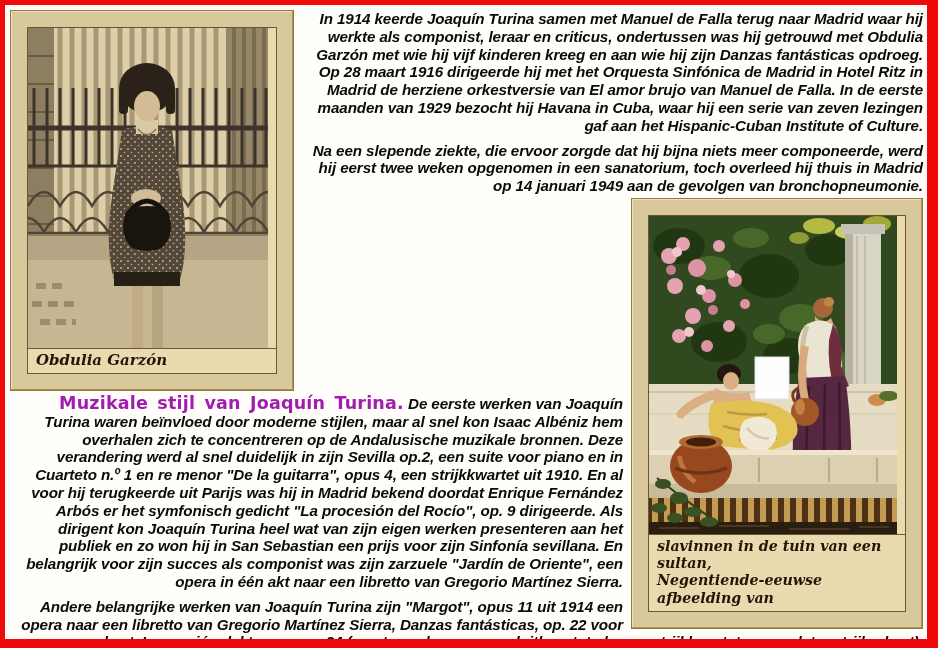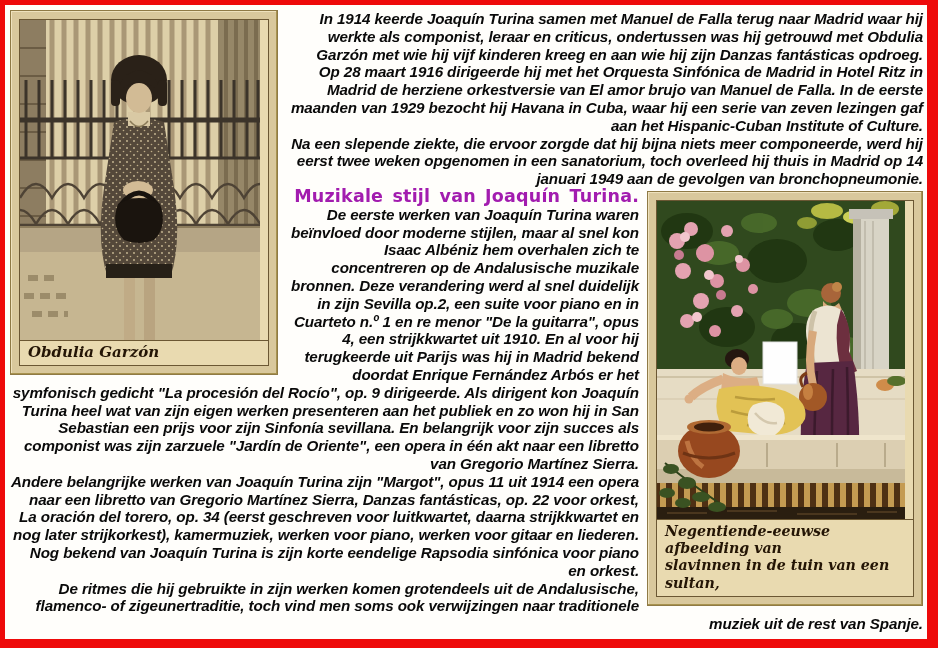--- a/index.html
+++ b/index.html
@@ -18,37 +18,37 @@
   .para{
     margin:0;
     font-style:italic;
     font-weight:bold;
     font-size:15.2px;
     line-height:17.8px;
     letter-spacing:-0.1px;
     color:#0a0a0a;
     text-align:right;
   }
-  .gap{}
+  .gap{margin-top:7px;}
   .style-heading{
     font-family:"DejaVu Sans",sans-serif;
     font-style:normal;
     font-weight:bold;
     font-size:17.5px;
     letter-spacing:0.2px;
     word-spacing:3px;
     color:#a21caf;
     white-space:nowrap;
   }
   
   .fig{
     background:#d9c89c;
     border:1px solid #8f7a45;
     box-shadow:inset -1px -1px 0 #a8934f, inset 1px 1px 0 #efe2bd;
-    padding:8px;
+    padding:16px;
     margin:0;
   }
   .fig-inner{border:1px solid #6b5733;background:#e9dab0;}
   .fig svg{display:block;}
   .photo-fig{float:left;width:250px;margin:0 8px 4px 0;}
   .paint-fig{float:right;width:258px;margin:3px 0 0 8px;}
   .fig-caption{
     border-top:1px solid #6b5733;
     background:#e9dab0;
     font-family:"DejaVu Serif",serif;
@@ -236,22 +236,22 @@
             <path d="M8 262 q30 24 60 44" stroke="#2c4018" stroke-width="2" fill="none"></path>
             <ellipse cx="14" cy="268" rx="8" ry="5"></ellipse>
               <ellipse cx="30" cy="282" rx="9" ry="6"></ellipse>
             <ellipse cx="10" cy="292" rx="8" ry="5"></ellipse>
               <ellipse cx="44" cy="296" rx="9" ry="5"></ellipse>
             <ellipse cx="26" cy="302" rx="8" ry="5"></ellipse>
               <ellipse cx="60" cy="306" rx="9" ry="5"></ellipse>
           </g>
         </svg>
         <figcaption class="fig-caption paint-caption">
+          <div>slavinnen in de tuin van een sultan,</div>
           <div>Negentiende-eeuwse afbeelding van</div>
-          <div>slavinnen in de tuin van een sultan,</div>
 
         </figcaption>
       </div>
     </figure>
 
     <p class="para gap"><span class="style-heading">Muzikale stijl van Joaquín Turina.</span> <span>De eerste werken van Joaquín Turina waren beïnvloed door moderne stijlen, maar al snel kon Isaac Albéniz hem overhalen zich te concentreren op de Andalusische muzikale bronnen. Deze verandering werd al snel duidelijk in zijn Sevilla op.2, een suite voor piano en in Cuarteto n.º 1 en re menor "De la guitarra", opus 4, een strijkkwartet uit 1910. En al voor hij terugkeerde uit Parijs was hij in Madrid bekend doordat Enrique Fernández Arbós er het symfonisch gedicht "La procesión del Rocío", op. 9 dirigeerde. Als dirigent kon Joaquín Turina heel wat van zijn eigen werken presenteren aan het publiek en zo won hij in San Sebastian een prijs voor zijn Sinfonía sevillana. En belangrijk voor zijn succes als componist was zijn zarzuele "Jardín de Oriente", een opera in één akt naar een libretto van Gregorio Martínez Sierra.</span></p>
 
     <p class="para gap">Andere belangrijke werken van Joaquín Turina zijn "Margot", opus 11 uit 1914 een opera naar een libretto van Gregorio Martínez Sierra, Danzas fantásticas, op. 22 voor orkest, La oración del torero, op. 34 (eerst geschreven voor luitkwartet, daarna strijkkwartet en nog later strijkorkest), kamermuziek, werken voor piano, werken voor gitaar en liederen. Nog bekend van Joaquín Turina is zijn korte eendelige Rapsodia sinfónica voor piano en orkest.</p>
     <p class="para gap">De ritmes die hij gebruikte in zijn werken komen grotendeels uit de Andalusische, flamenco- of zigeunertraditie, toch vind men soms ook verwijzingen naar traditionele muziek uit de rest van Spanje.</p>
 

